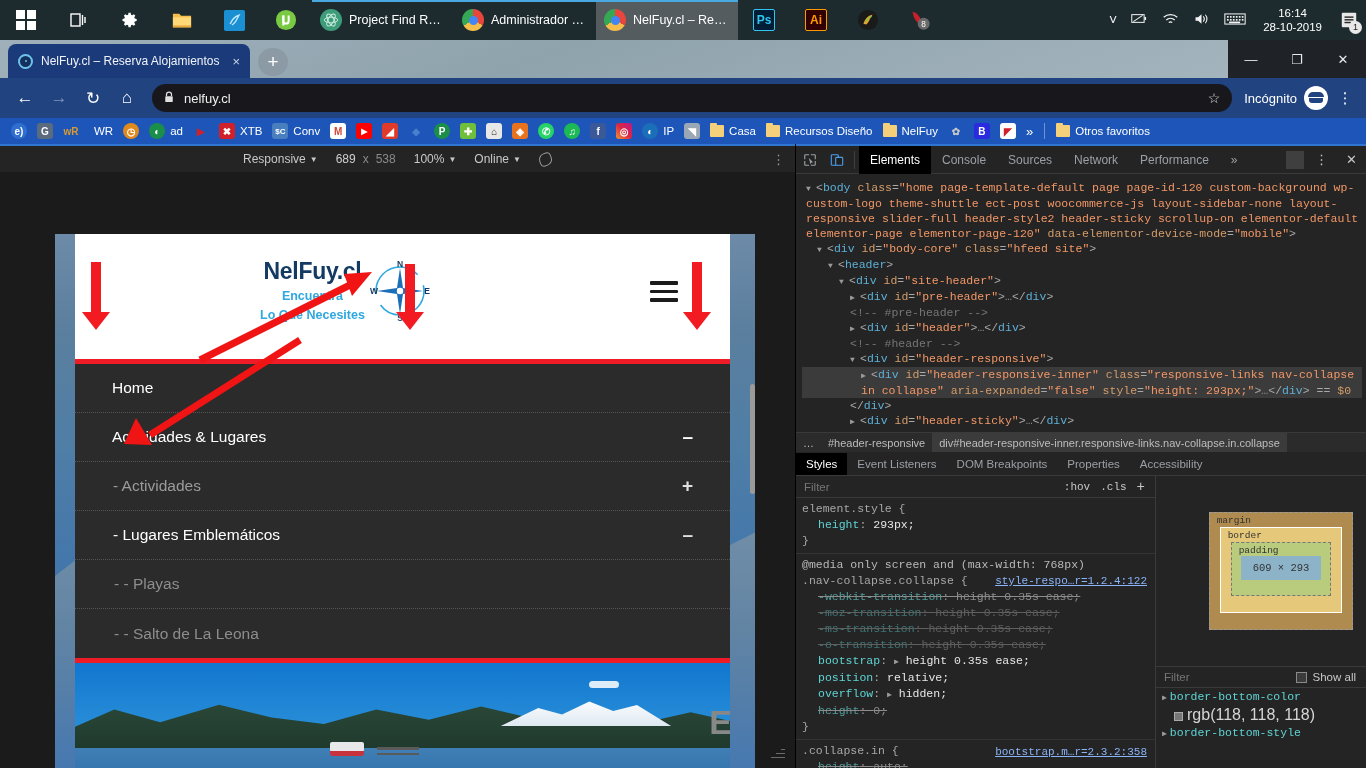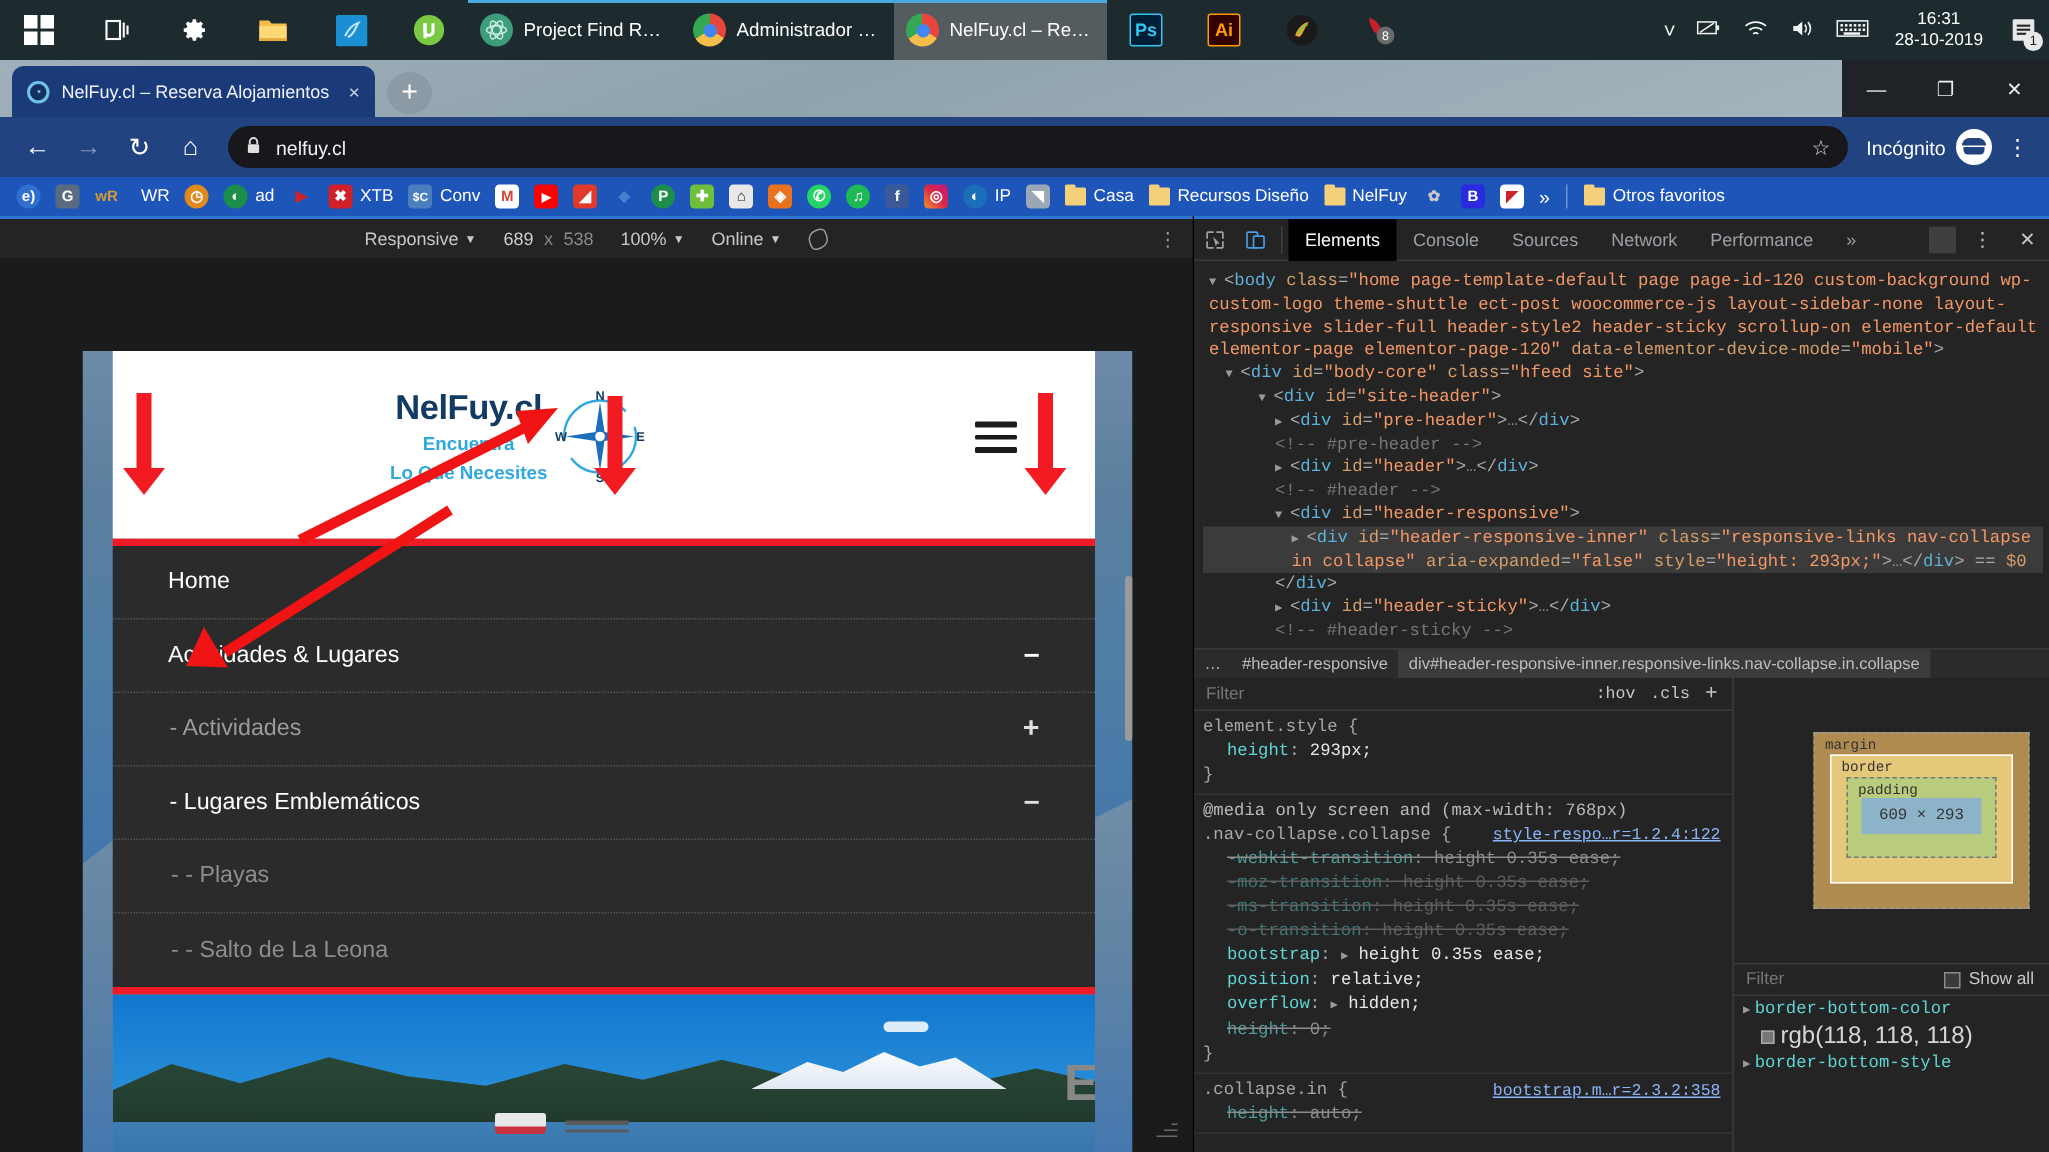--- a/index.html
+++ b/index.html
@@ -411,21 +411,21 @@
             <rect x="7" y="8" width="2" height="2"></rect>
             <rect x="10.5" y="8" width="2" height="2"></rect>
             <rect x="14" y="8" width="2" height="2"></rect>
             <rect x="17.5" y="8" width="2" height="2"></rect>
             <rect x="21" y="8" width="2" height="2"></rect>
             <rect x="6" y="11" width="13" height="2"></rect>
           </g>
         </svg>
     </span>
     <div class="clock">
-      <div>16:31</div>
+      <div>16:14</div>
       <div>28-10-2019</div>
     </div>
     <div class="notif">
       <svg width="18" height="18" viewBox="0 0 20 20">
           <rect x="2" y="2" width="16" height="16" rx="1" fill="#e8e8e8"></rect>
           <g fill="#2a2a2a">
             <rect x="5" y="6" width="10" height="1.6"></rect>
             <rect x="5" y="9" width="10" height="1.6"></rect>
             <rect x="5" y="12" width="7" height="1.6"></rect>
           </g>
@@ -730,38 +730,46 @@
           <span class="dt-sep" style="margin:0 2px;"></span>
           <span>⋮</span>
           <span>✕</span>
         </div>
       </div>
 
       <div id="domtree">
 
         <div class="dline" style="padding-left: 4px;"><span class="tri">▼</span><span class="pun">&lt;</span><span class="tg">body</span> <span class="at">class</span><span class="pun">=</span><span class="av">"home page-template-default page page-id-120 custom-background wp-custom-logo theme-shuttle ect-post woocommerce-js layout-sidebar-none layout-responsive slider-full header-style2 header-sticky scrollup-on elementor-default elementor-page elementor-page-120"</span> <span class="at">data-elementor-device-mode</span><span class="pun">=</span><span class="av">"mobile"</span><span class="pun">&gt;</span></div>
           <div class="dline" style="padding-left: 15px;"><span class="tri">▼</span><span class="pun">&lt;</span><span class="tg">div</span> <span class="at">id</span><span class="pun">=</span><span class="av">"body-core"</span> <span class="at">class</span><span class="pun">=</span><span class="av">"hfeed site"</span><span class="pun">&gt;</span></div>
+          <div class="dline" style="padding-left: 26px;"><span class="tri">▼</span><span class="pun">&lt;</span><span class="tg">header</span><span class="pun">&gt;</span></div>
           <div class="dline" style="padding-left: 37px;"><span class="tri">▼</span><span class="pun">&lt;</span><span class="tg">div</span> <span class="at">id</span><span class="pun">=</span><span class="av">"site-header"</span><span class="pun">&gt;</span></div>
           <div class="dline" style="padding-left: 48px;"><span class="tri">▶</span><span class="pun">&lt;</span><span class="tg">div</span> <span class="at">id</span><span class="pun">=</span><span class="av">"pre-header"</span><span class="pun">&gt;</span><span class="dots">…</span><span class="pun">&lt;/</span><span class="tg">div</span><span class="pun">&gt;</span></div>
           <div class="dline" style="padding-left: 48px;"><span class="cmt">&lt;!-- #pre-header --&gt;</span></div>
           <div class="dline" style="padding-left: 48px;"><span class="tri">▶</span><span class="pun">&lt;</span><span class="tg">div</span> <span class="at">id</span><span class="pun">=</span><span class="av">"header"</span><span class="pun">&gt;</span><span class="dots">…</span><span class="pun">&lt;/</span><span class="tg">div</span><span class="pun">&gt;</span></div>
           <div class="dline" style="padding-left: 48px;"><span class="cmt">&lt;!-- #header --&gt;</span></div>
           <div class="dline" style="padding-left: 48px;"><span class="tri">▼</span><span class="pun">&lt;</span><span class="tg">div</span> <span class="at">id</span><span class="pun">=</span><span class="av">"header-responsive"</span><span class="pun">&gt;</span></div>
           <div class="dline sel-row" style="padding-left: 59px;"><span class="tri">▶</span><span class="pun">&lt;</span><span class="tg">div</span> <span class="at">id</span><span class="pun">=</span><span class="av">"header-responsive-inner"</span> <span class="at">class</span><span class="pun">=</span><span class="av">"responsive-links nav-collapse in collapse"</span> <span class="at">aria-expanded</span><span class="pun">=</span><span class="av">"false"</span> <span class="at">style</span><span class="pun">=</span><span class="av">"height: 293px;"</span><span class="pun">&gt;</span><span class="dots">…</span><span class="pun">&lt;/</span><span class="tg">div</span><span class="pun">&gt;</span> <span class="pun">==</span> <span class="at">$0</span></div>
           <div class="dline" style="padding-left: 48px;"><span class="pun">&lt;/</span><span class="tg">div</span><span class="pun">&gt;</span></div>
           <div class="dline" style="padding-left: 48px;"><span class="tri">▶</span><span class="pun">&lt;</span><span class="tg">div</span> <span class="at">id</span><span class="pun">=</span><span class="av">"header-sticky"</span><span class="pun">&gt;</span><span class="dots">…</span><span class="pun">&lt;/</span><span class="tg">div</span><span class="pun">&gt;</span></div>
           <div class="dline" style="padding-left: 48px;"><span class="cmt">&lt;!-- #header-sticky --&gt;</span></div>
       </div>
 
       <div id="crumbs">
         <span>…</span>
         <span>#header-responsive</span>
         <span class="sel">div#header-responsive-inner.responsive-links.nav-collapse.in.collapse</span>
       </div>
 
+      <div id="stylestabs">
+        <div class="st-tab active">Styles</div>
+        <div class="st-tab">Event Listeners</div>
+        <div class="st-tab">DOM Breakpoints</div>
+        <div class="st-tab">Properties</div>
+        <div class="st-tab">Accessibility</div>
+      </div>
 
       <div id="stylesbody">
         <div id="rulespane">
           <div id="filterrow">
             <div class="fin">Filter</div>
             <div class="fb">:hov</div>
             <div class="fb">.cls</div>
             <div class="fb" style="padding-right:10px;font-size:14px;">+</div>
           </div>
 

